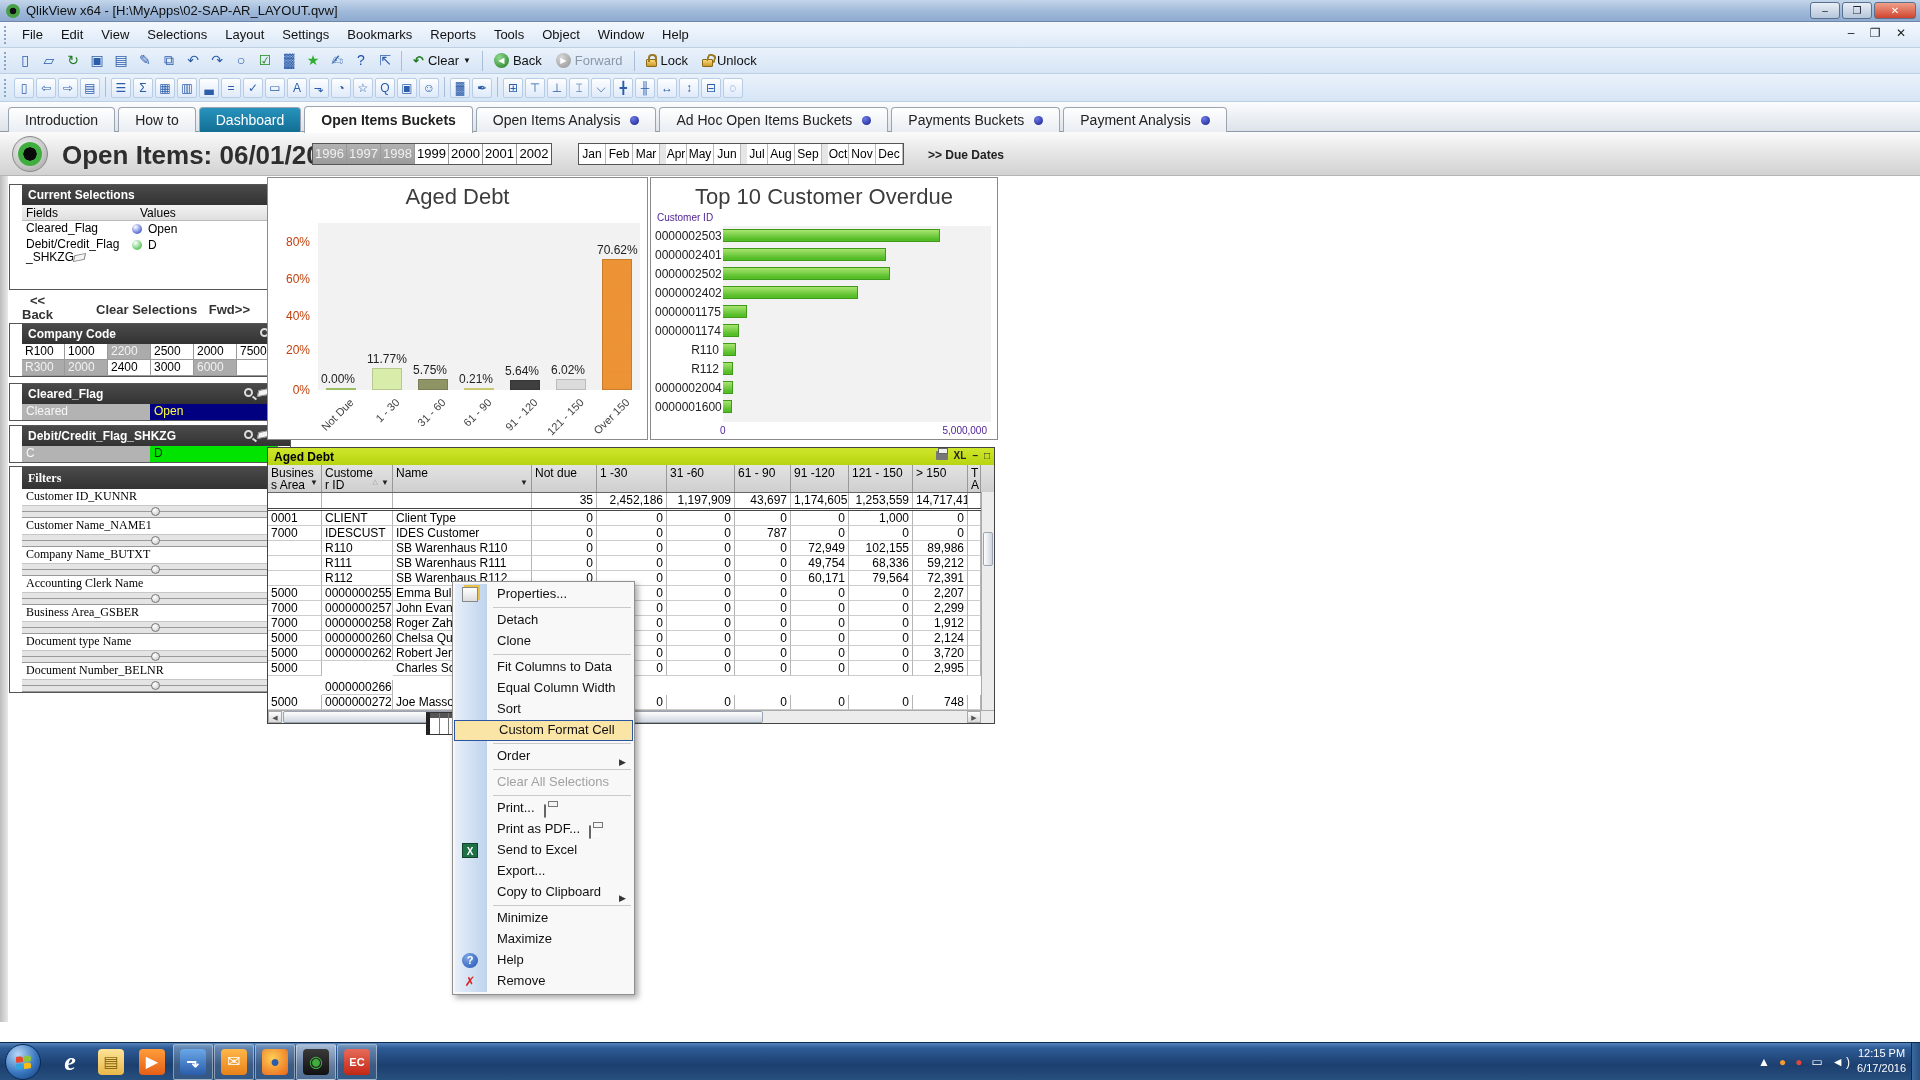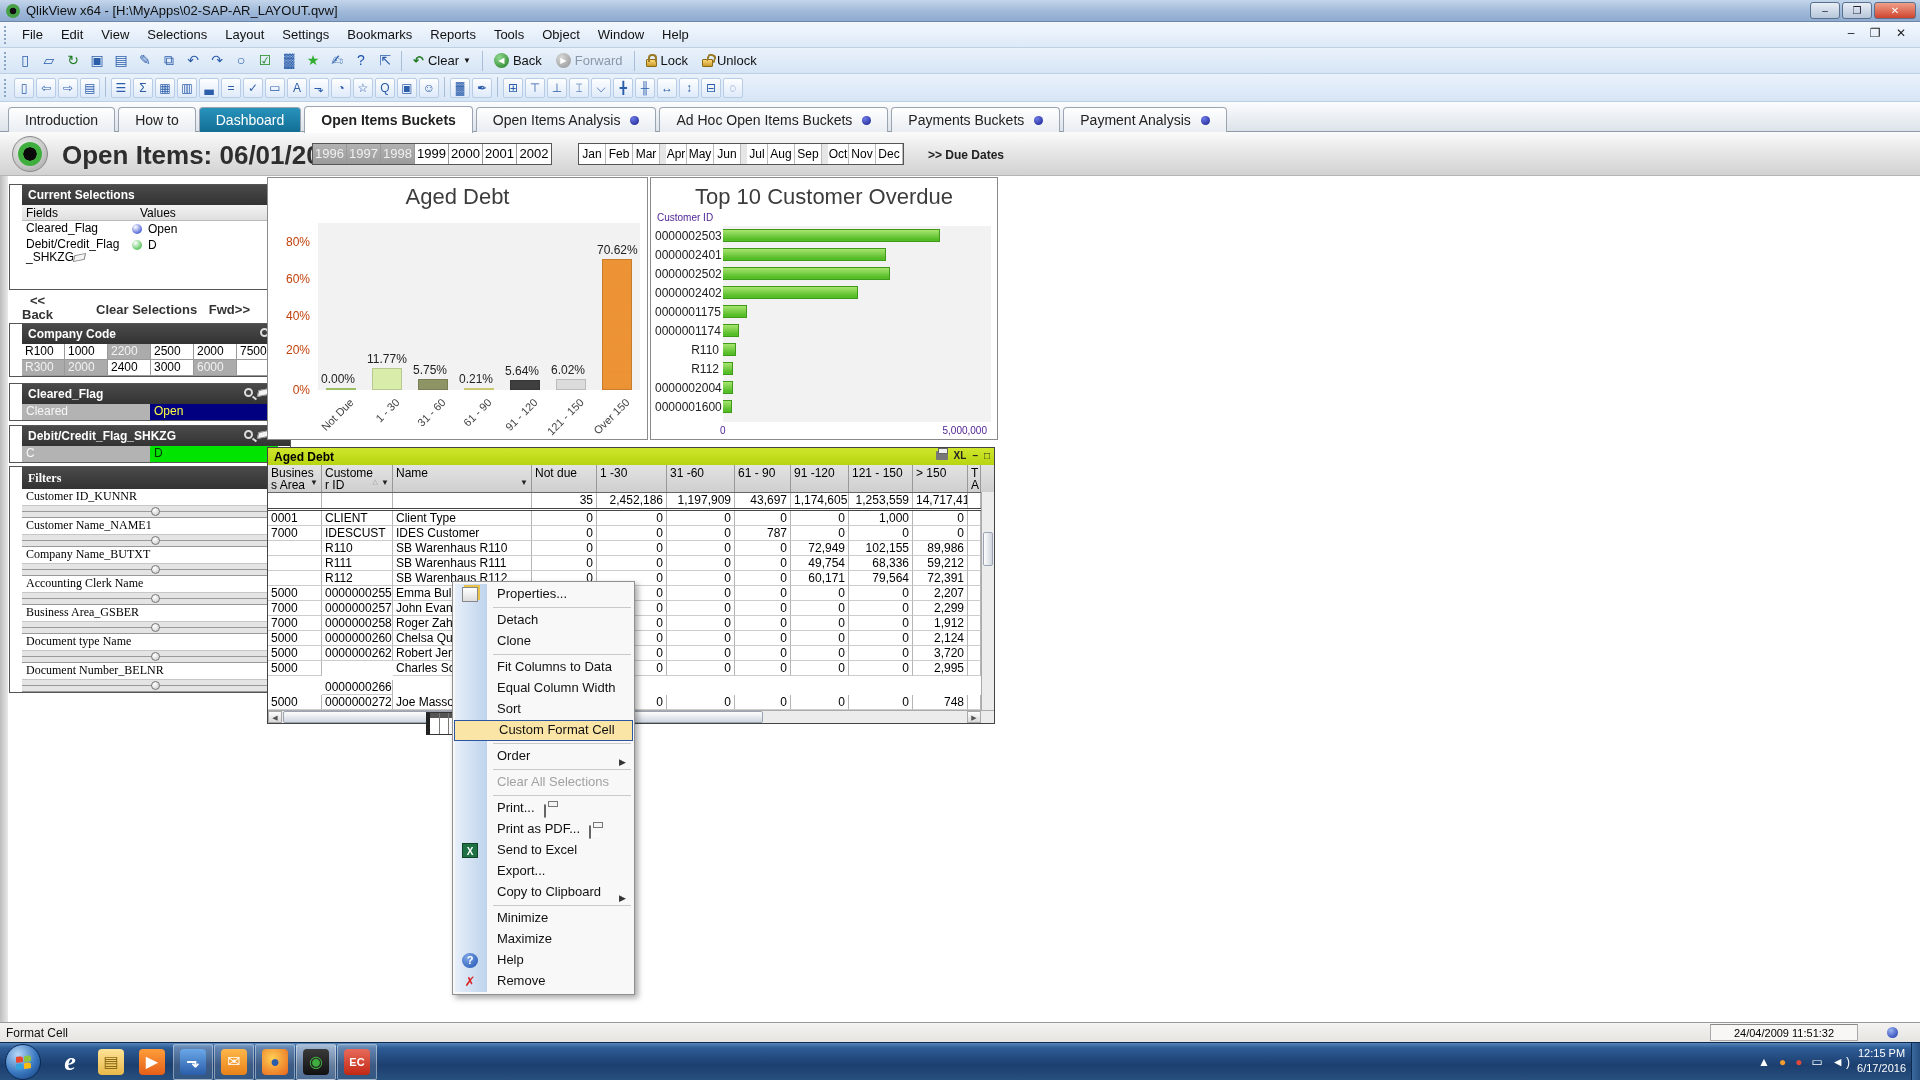--- a/index.html
+++ b/index.html
@@ -802,25 +802,20 @@
       <div class="cm-item">Send to Excel<span class="cm-ico ico-excel">X</span></div>
       <div class="cm-item">Export...</div>
       <div class="cm-item">Copy to Clipboard<span class="cm-arrow">▶</span></div>
       <div class="cm-sep"></div>
       <div class="cm-item">Minimize</div>
       <div class="cm-item">Maximize</div>
       <div class="cm-item">Help<span class="cm-ico ico-help">?</span></div>
       <div class="cm-item">Remove<span class="cm-ico ico-remove">✗</span></div>
     </div>
 
-  <div class="statusbar">
-    <div class="sb-left">Format Cell</div>
-    <div class="sb-time">24/04/2009 11:51:32</div>
-    <div class="sb-orb"></div>
-  </div>
 
   <div class="taskbar">
     <div class="orb">
       <div class="flag">
         <i style="background:#e8472e;"></i>
           <i style="background:#8cc63f;"></i>
         <i style="background:#33a2dd;"></i>
           <i style="background:#fbbc12;"></i>
       </div>
     </div>

